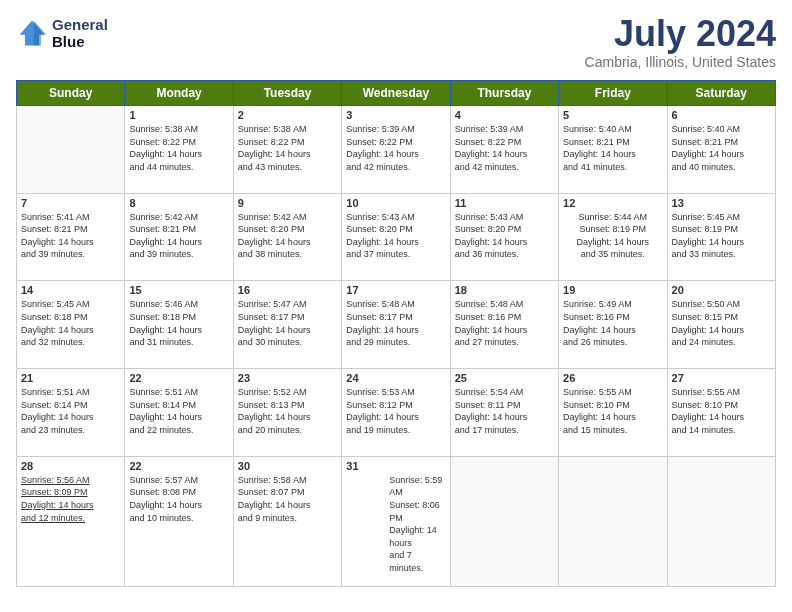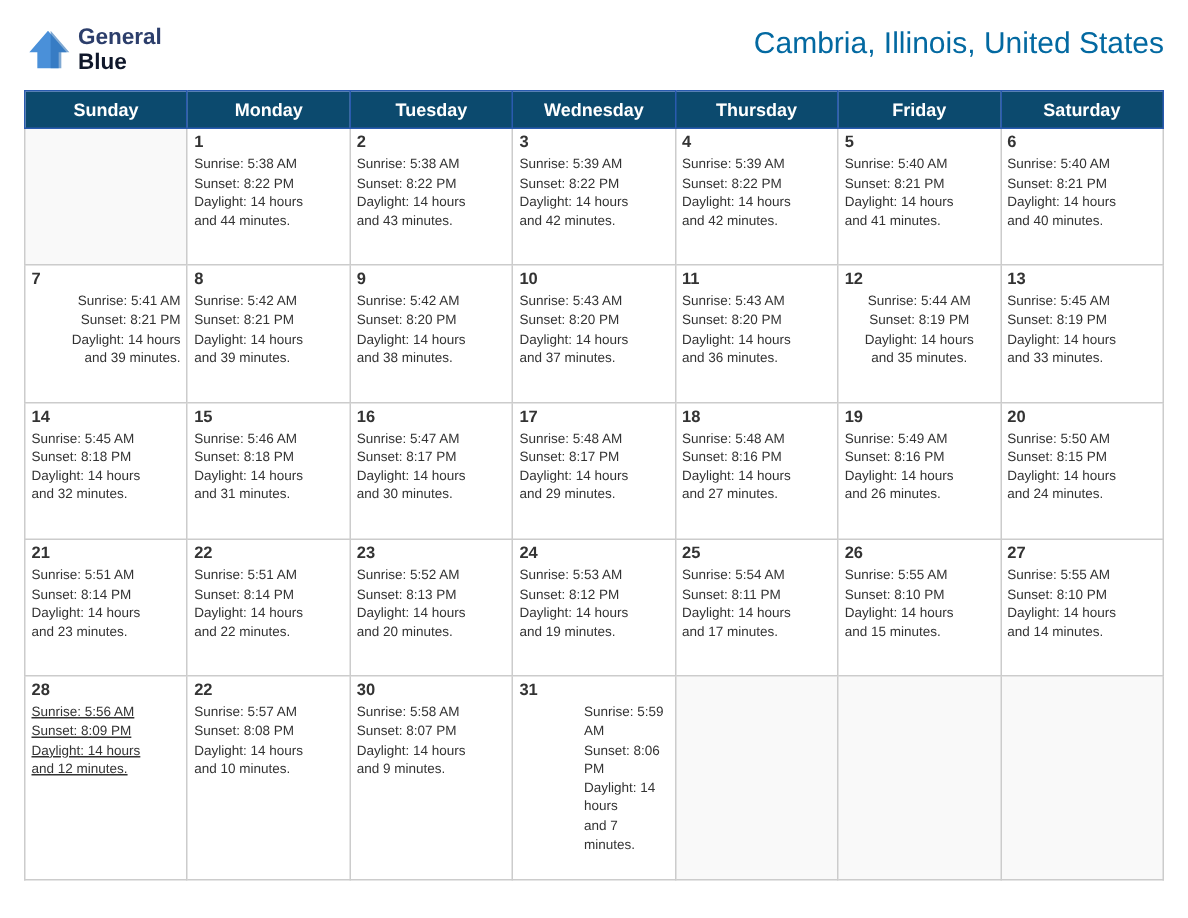--- a/index.html
+++ b/index.html
@@ -35,33 +35,33 @@
     .title-block {
       text-align: right;
     }
     .main-title {
       font-size: 36px;
       font-weight: bold;
       color: #2c3e6b;
       line-height: 1;
     }
     .subtitle {
-      font-size: 20px;
-      color: #0369a1;
+      font-size: 14px;
+      color: #737373;
       margin-top: 2px;
     }
     .calendar {
       flex: 1;
       border: 1px solid #ccc;
       border-collapse: collapse;
       width: 100%;
       table-layout: fixed;
     }
     .calendar th {
-      background: #0c4a6e;
+      background: #4d7c0f;
       color: #fff;
       font-size: 12px;
       font-weight: bold;
       padding: 5px 4px;
       text-align: center;
       border: 1px solid #2a5aaf;
     }
     .calendar td {
       border: 1px solid #ccc;
       vertical-align: top;
@@ -95,20 +95,21 @@
       <svg class="logo-icon" viewBox="0 0 36 36">
         <polygon points="18,4 32,20 26,20 26,32 10,32 10,20 4,20" fill="#4a90d9"></polygon>
         <polygon points="20,4 34,20 28,20 28,32 20,32 20,4" fill="#2c6fb5" opacity="0.6"></polygon>
       </svg>
       <div>
         <div style="font-size:15px;font-weight:bold;color:#2c3e6b;">General</div>
         <div style="font-size:15px;font-weight:bold;color:#0f172a;">Blue</div>
       </div>
     </div>
     <div class="title-block">
+      <div class="main-title">July 2024</div>
       <div class="subtitle">Cambria, Illinois, United States</div>
     </div>
   </div>
 
   <table class="calendar">
     <thead>
       <tr>
       <th>Sunday</th>
           <th>Monday</th>
           <th>Tuesday</th>
@@ -160,21 +161,21 @@
             <span class="day-num">6</span>
             <div class="day-info" style="white-space: pre-line;">Sunrise: 5:40 AM
 Sunset: 8:21 PM
 Daylight: 14 hours
 and 40 minutes.</div>
           </td>
         </tr>
         <tr>
           <td>
             <span class="day-num">7</span>
-            <div class="day-info" style="white-space: pre-line; text-align: right;">Sunrise: 5:41 AM
+            <div class="day-info" style="white-space: pre-line;">Sunrise: 5:41 AM
 Sunset: 8:21 PM
 Daylight: 14 hours
 and 39 minutes.</div>
           </td>
           <td>
             <span class="day-num">8</span>
             <div class="day-info" style="white-space: pre-line;">Sunrise: 5:42 AM
 Sunset: 8:21 PM
 Daylight: 14 hours
 and 39 minutes.</div>

